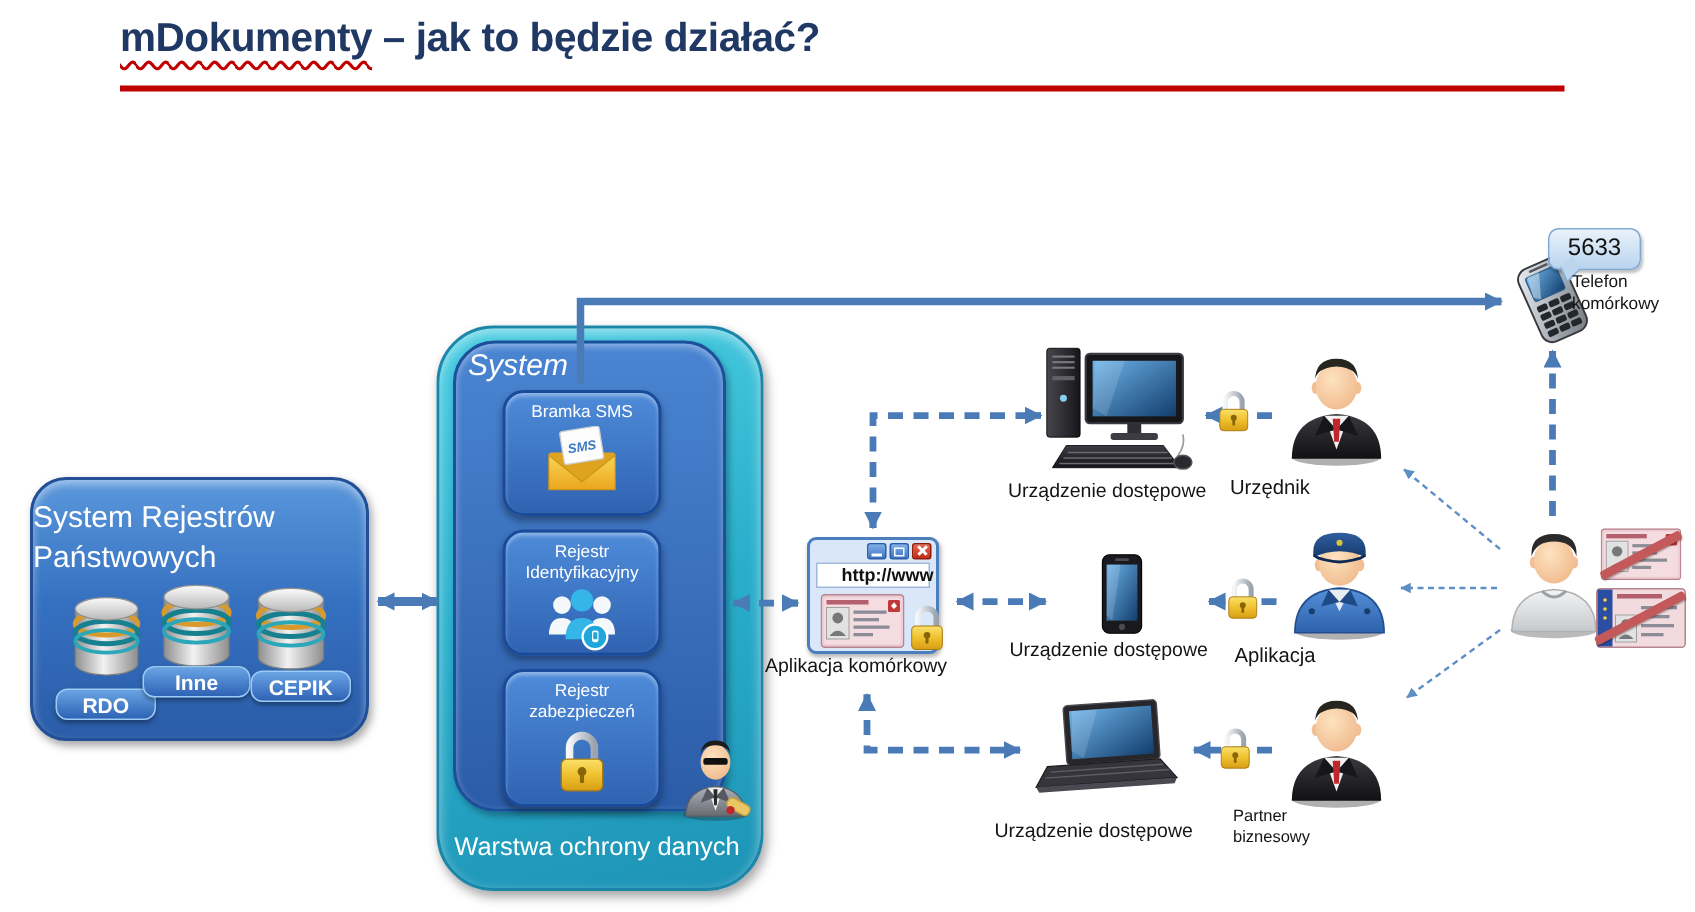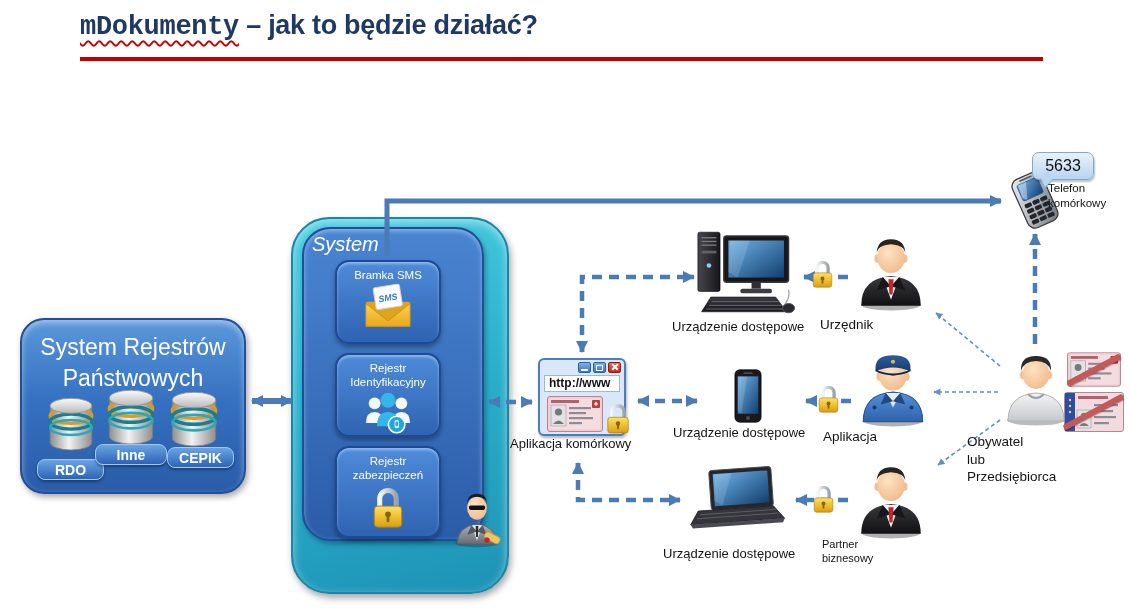--- a/index.html
+++ b/index.html
@@ -2,26 +2,26 @@
 <html><head>
 <meta charset="utf-8">
 <style>
   html,body{margin:0;padding:0;background:#fff;}
   .canvas{position:relative;width:1130px;height:608px;background:#fff;overflow:hidden;
           font-family:"Liberation Sans",sans-serif;}
   .abs{position:absolute;}
   .lbl{position:absolute;font-size:13px;color:#141414;text-align:left;line-height:1.3;white-space:pre-line;}
   .title{position:absolute;left:80px;top:10px;font-size:27px;font-weight:bold;color:#1F3864;letter-spacing:-.3px;}
   .wavy{text-decoration:underline;text-decoration-style:wavy;text-decoration-color:#C00000;
-        text-decoration-thickness:1.5px;text-underline-offset:6px;font-family:Liberation Mono, monospace;}
+        text-decoration-thickness:1.5px;text-underline-offset:6px;}
   .rule{position:absolute;left:80px;top:57px;width:963px;height:4px;background:#C00000;}
   .reg-box{position:absolute;left:20px;top:318px;width:222px;height:172px;border-radius:24px;
            background:linear-gradient(180deg,#5A97DB 0%,#3570C0 48%,#2A5CA8 100%);
            border:2px solid #234F97;box-shadow:inset 0 3px 6px rgba(255,255,255,.45),2px 3px 6px rgba(0,0,0,.35);}
-  .reg-title{position:absolute;left:0;top:12px;width:100%;text-align:center;color:#fff;font-size:23px;line-height:1.35;white-space:pre-line;}
+  .reg-title{position:absolute;left:0;top:12px;width:100%;text-align:left;color:#fff;font-size:20px;line-height:1.35;white-space:pre-line;}
   .pill{position:absolute;background:linear-gradient(180deg,#6AA4E4,#2E63B5);border:1px solid #9CCBF4;
         border-radius:8px;color:#fff;font-size:14px;font-weight:bold;display:flex;align-items:center;
         justify-content:center;box-shadow:0 2px 3px rgba(0,0,0,.35);}
   .teal-box{position:absolute;left:291px;top:217px;width:214px;height:373px;border-radius:38px;
             background:linear-gradient(165deg,#4ACDE2 0%,#28AECB 50%,#1E93B6 100%);
             border:2px solid #1B86A8;box-shadow:inset 0 3px 8px rgba(255,255,255,.5),2px 4px 7px rgba(0,0,0,.35);}
   .sys-box{position:absolute;left:302px;top:227px;width:178px;height:310px;border-radius:28px;
            background:linear-gradient(180deg,#4A85D2 0%,#2B5CA8 100%);
            border:2px solid #1E4F9B;box-shadow:inset 0 2px 5px rgba(255,255,255,.4),2px 3px 5px rgba(0,0,0,.3);}
   .sys-title{position:absolute;left:312px;top:233px;color:#fff;font-size:20px;font-style:italic;}
@@ -35,21 +35,21 @@
   .bbar{display:flex;justify-content:flex-end;gap:2px;padding:2px 3px 1px 3px;height:11px;}
   .bbtn{width:11px;height:9px;border-radius:2px;background:linear-gradient(180deg,#7FB0E8,#3D74C2);
         border:1px solid #2B5EA8;position:relative;}
   .bbtn.close{background:linear-gradient(180deg,#E96A50,#C22B17);border-color:#8F1D0E;}
   .bbtn.min::after{content:"";position:absolute;left:2px;right:2px;bottom:1px;height:2px;background:#fff;}
   .bbtn.max::after{content:"";position:absolute;left:2px;right:2px;top:1.5px;bottom:1.5px;border:1.5px solid #fff;}
   .bbtn.close::before,.bbtn.close::after{content:"";position:absolute;left:1.5px;top:3px;width:8px;height:1.8px;background:#fff;}
   .bbtn.close::before{transform:rotate(45deg);}
   .bbtn.close::after{transform:rotate(-45deg);}
   .baddr{margin:1px 4px;background:#fff;border:1px solid #9FB8D8;height:15px;font-size:12px;font-weight:bold;
-         color:#111;padding-left:4px;line-height:15px;}
+         color:#111;padding-left:16px;line-height:15px;}
   .bubble{position:absolute;left:1032px;top:152px;width:60px;height:26px;border-radius:7px;
           background:linear-gradient(180deg,#E9F2FB,#B9D4EE);border:1.5px solid #7FA8D4;
           box-shadow:1px 2px 2px rgba(0,0,0,.25);font-size:16px;color:#111;text-align:center;line-height:25px;}
   .btail{position:absolute;left:8px;bottom:-6px;width:10px;height:10px;background:#BBD5EE;
          border-right:1.5px solid #7FA8D4;border-bottom:1.5px solid #7FA8D4;transform:rotate(65deg) skew(20deg);}
   .slash{position:absolute;left:-6%;top:42%;width:112%;height:6px;background:#C4595C;border-radius:2px;
          transform:rotate(-28deg);box-shadow:0 1px 1px rgba(0,0,0,.3);}
 </style>
 </head>
 <body>
@@ -198,20 +198,21 @@
   <svg class="abs" style="left:168px;top:386px" width="52" height="68" viewBox="0 0 60 76">
       <use href="#sym-db"></use>
     </svg>
   <div class="pill" style="left:37px;top:459px;width:65px;height:19px">RDO</div>
   <div class="pill" style="left:95px;top:444px;width:70px;height:19px">Inne</div>
   <div class="pill" style="left:167px;top:447px;width:65px;height:19px">CEPIK</div>
 
   <div class="teal-box"></div>
   <div class="sys-box"></div>
   <div class="sys-title">System</div>
+  <div class="layer-lbl">Warstwa ochrony danych</div>
 
   <div class="module" style="left:335px;top:260px;width:102px;height:80px">
     <div class="mlabel">Bramka SMS</div>
     <svg width="56" height="46" viewBox="0 0 62 52" style="margin-top:2px">
       <rect x="6" y="20" width="50" height="28" rx="2" fill="#DFA41F"></rect>
       <g transform="rotate(-9 31 16)">
         <rect x="16" y="2" width="30" height="25" rx="2" fill="#FDFDFD" stroke="#CFCFCF"></rect>
         <text x="31" y="19" font-size="10" font-style="italic" font-weight="bold" fill="#3D7AC0" text-anchor="middle" font-family="Liberation Sans, sans-serif">SMS</text>
       </g>
       <path d="M6,22 L31,42 L56,22 V48 H6 Z" fill="url(#gEnv)" stroke="#C8901A" stroke-width=".8"></path>
@@ -410,23 +411,20 @@
 
   <svg class="abs" style="left:1002px;top:350px" width="68" height="78" viewBox="0 0 68 76">
     <ellipse cx="34" cy="69" rx="29" ry="5.5" fill="rgba(30,30,30,.3)"></ellipse>
     <path d="M6,70 Q6,44 34,42 Q62,44 62,70 Z" fill="url(#gShirt)" stroke="#AEB2B6" stroke-width="1"></path>
     <path d="M26,43 Q34,51 42,43" fill="none" stroke="#9AA0A6" stroke-width="2"></path>
     <ellipse cx="20.5" cy="24" rx="2.6" ry="4" fill="#F2BE93"></ellipse>
     <ellipse cx="47.5" cy="24" rx="2.6" ry="4" fill="#F2BE93"></ellipse>
     <ellipse cx="34" cy="23" rx="13.5" ry="15" fill="url(#gSkin)"></ellipse>
     <path d="M19,20 Q18,5 34,5 Q50,5 49,20 Q46,10 34,10 Q22,10 19,20 Z" fill="#2A2A2A"></path>
   </svg>
-  <div class="lbl" style="left:967px;top:433px;width:140px;font-size:13.5px">Obywatel
-lub
-Przedsiębiorca</div>
 
   <div class="abs" style="left:1067px;top:352px;width:54px;height:35px">
     <svg width="54" height="35" viewBox="0 0 56 36">
         <use href="#sym-idcard"></use>
       </svg>
     <div class="slash"></div>
   </div>
   <div class="abs" style="left:1064px;top:392px;width:60px;height:40px">
     <svg width="60" height="40" viewBox="0 0 60 40">
         <use href="#sym-license"></use>

